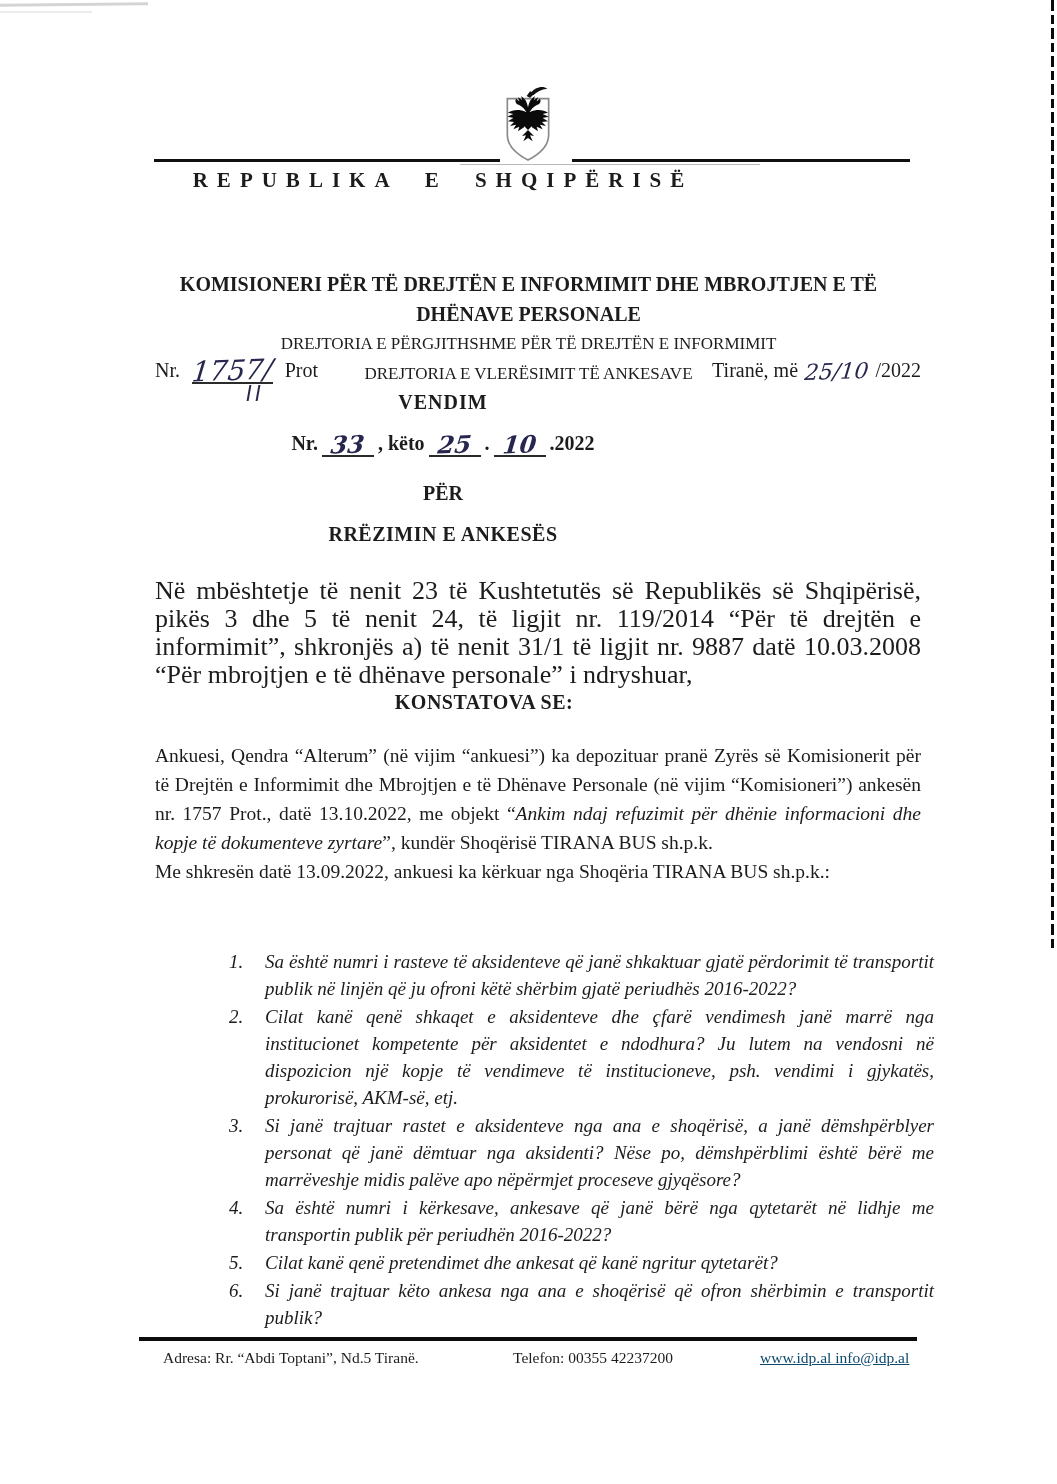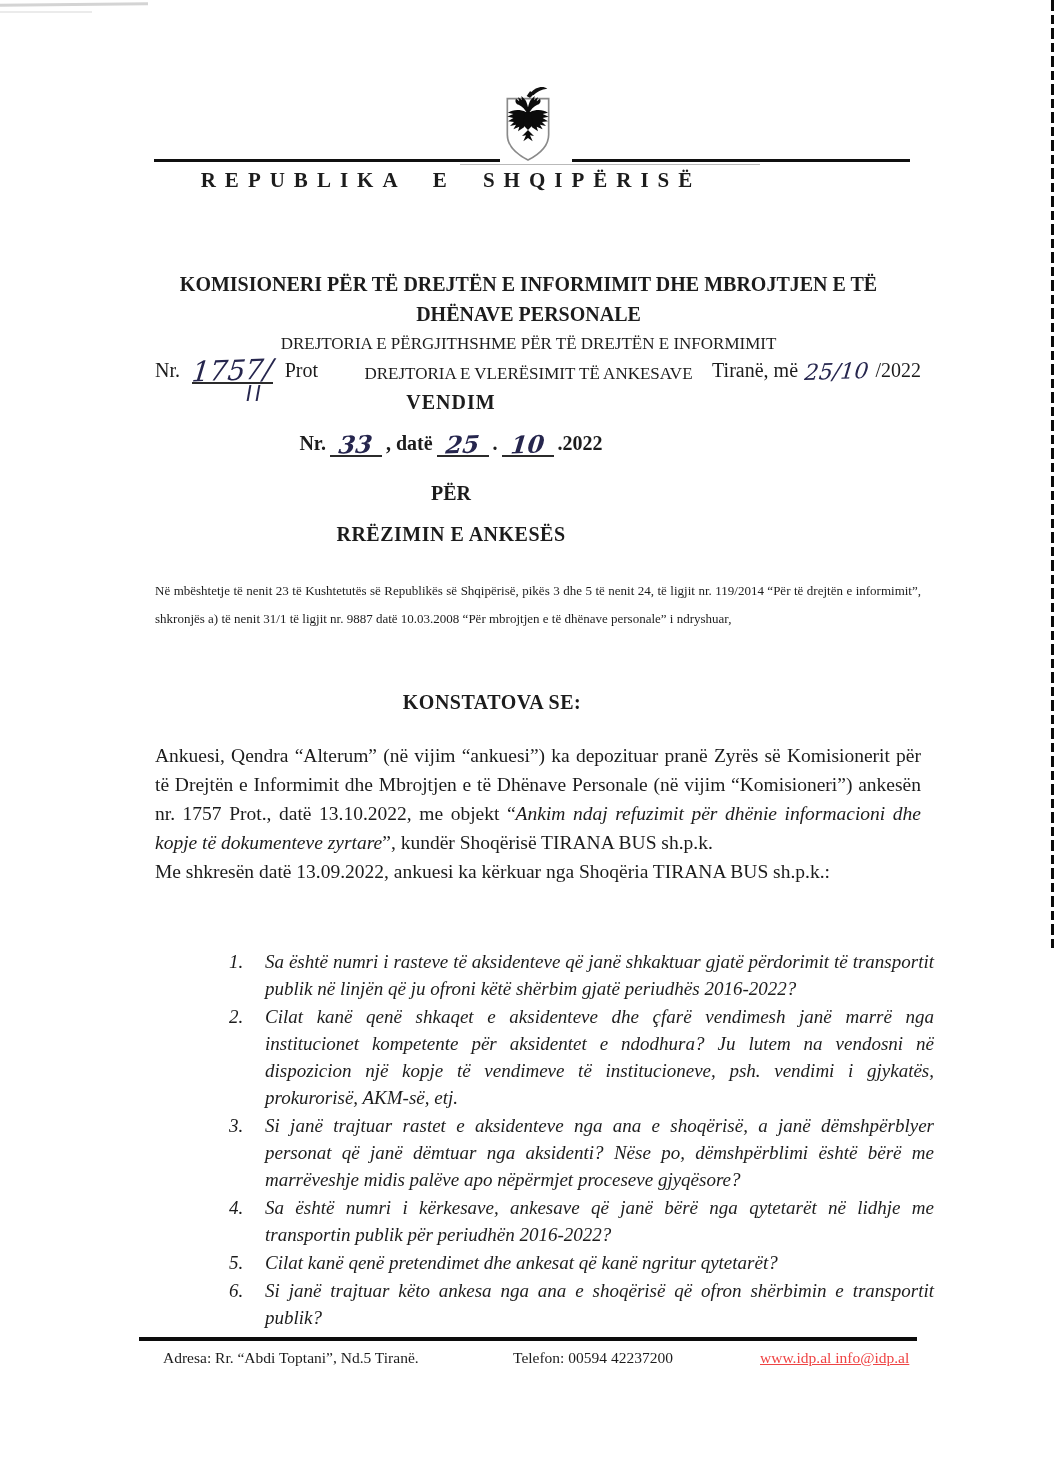--- a/index.html
+++ b/index.html
@@ -5,21 +5,21 @@
   html,body{margin:0;padding:0;background:#ffffff;}
   .page{
     position:relative;
     width:1057px;height:1484px;
     background:#ffffff;
     font-family:"Liberation Serif",serif;
     color:#1c1c1c;
     overflow:hidden;
   }
   .abs{position:absolute;}
-  .center{text-align:center;width:876px;left:13px;}
+  .center{text-align:center;width:876px;left:5px;}
 
   
   .artifact-top1{top:3px;left:0;width:148px;height:3px;background:#d4d4d4;transform:rotate(-.5deg);}
   .artifact-top2{top:11px;left:0;width:92px;height:2px;background:#ebebeb;}
   .edge-dash{top:0;left:1051px;width:3px;height:948px;
     background:repeating-linear-gradient(to bottom,#0a0a0a 0 11px,transparent 11px 15px,#0a0a0a 15px 24px,transparent 24px 28px);}
 
   
   .rule-left{top:159px;left:154px;width:346px;height:3px;background:#101010;}
   .rule-right{top:159px;left:572px;width:338px;height:3px;background:#101010;}
@@ -42,38 +42,38 @@
   .ink-tick{position:absolute;left:56px;bottom:-19px;width:7px;height:16px;
     border-left:2px solid #26264e;border-right:2px solid #26264e;transform:skewX(-10deg);}
 
   
   .vendim{top:391px;font-size:20px;font-weight:bold;letter-spacing:1px;}
   .decnr{top:430px;font-size:20px;font-weight:bold;}
   .per{top:482px;font-size:20px;font-weight:bold;}
   .subject{top:523px;font-size:20px;font-weight:bold;letter-spacing:.5px;}
 
   
-  .legal{top:577px;left:155px;width:766px;font-size:13px;line-height:28px;text-align:justify;}
+  .legal{top:577px;left:155px;width:766px;font-size:26px;line-height:28px;text-align:justify;}
   .konstatova{top:691px;font-size:20px;font-weight:bold;letter-spacing:.5px;margin-left:41px;}
   .mainpara{top:741px;left:155px;width:766px;font-size:19.5px;line-height:29px;}
   .p-just{text-align:justify;}
   .it{font-style:italic;}
 
   
   .questions{top:936px;left:215px;width:707px;font-size:19px;line-height:27px;font-style:italic;
     list-style:none;margin:12px;padding:0;counter-reset:q;}
   .questions li{counter-increment:q;position:relative;padding-left:38px;margin-bottom:1px;text-align:justify;}
   .questions li::before{content:counter(q) ".";position:absolute;left:2px;}
 
   
   .footer-rule{top:1337px;left:139px;width:778px;height:4px;background:#0c0c0c;}
   .foot{top:1349px;font-size:15.5px;}
   .foot-addr{left:155px;margin-left:8px;}
   .foot-tel{left:513px;}
-  .foot-web{left:760px;text-decoration:underline;color:#ef4444;text-align:right;}
+  .foot-web{left:760px;text-decoration:underline;color:#0c4a6e;text-align:right;}
 </style>
 </head>
 <body>
 
 <div class="page">
 
   <div class="abs artifact-top1"></div>
   <div class="abs artifact-top2"></div>
   <div class="abs edge-dash"></div>
 
@@ -115,21 +115,21 @@
     <span>
       <span>Tiranë, më</span>
       <span class="hw hw-date">25/10</span>
       <span>/2022</span>
     </span>
   </div>
 
   <div class="abs center vendim">VENDIM</div>
 
   <div class="abs center decnr">
-    <span>Nr.</span><span class="fill fill-dec"><span class="hw hw-dec">33</span></span><span>, datë</span><span class="fill fill-dec"><span class="hw hw-dec">25</span></span><span>.</span><span class="fill fill-dec"><span class="hw hw-dec">10</span></span><span>.2022</span>
+    <span>Nr.</span><span class="fill fill-dec"><span class="hw hw-dec">33</span></span><span>, këto</span><span class="fill fill-dec"><span class="hw hw-dec">25</span></span><span>.</span><span class="fill fill-dec"><span class="hw hw-dec">10</span></span><span>.2022</span>
   </div>
 
   <div class="abs center per">PËR</div>
   <div class="abs center subject">RRËZIMIN E ANKESËS</div>
 
   <div class="abs legal">Në mbështetje të nenit 23 të Kushtetutës së Republikës së Shqipërisë, pikës 3 dhe 5 të nenit 24, të ligjit nr. 119/2014 “Për të drejtën e informimit”, shkronjës a) të nenit 31/1 të ligjit nr. 9887 datë 10.03.2008 “Për mbrojtjen e të dhënave personale” i ndryshuar,</div>
 
   <div class="abs center konstatova">KONSTATOVA SE:</div>
 
   <div class="abs mainpara">
@@ -141,16 +141,16 @@
       <li>Sa është numri i rasteve të aksidenteve që janë shkaktuar gjatë përdorimit të transportit publik në linjën që ju ofroni këtë shërbim gjatë periudhës 2016-2022?</li>
       <li>Cilat kanë qenë shkaqet e aksidenteve dhe çfarë vendimesh janë marrë nga institucionet kompetente për aksidentet e ndodhura? Ju lutem na vendosni në dispozicion një kopje të vendimeve të institucioneve, psh. vendimi i gjykatës, prokurorisë, AKM-së, etj.</li>
       <li>Si janë trajtuar rastet e aksidenteve nga ana e shoqërisë, a janë dëmshpërblyer personat që janë dëmtuar nga aksidenti? Nëse po, dëmshpërblimi është bërë me marrëveshje midis palëve apo nëpërmjet proceseve gjyqësore?</li>
       <li>Sa është numri i kërkesave, ankesave që janë bërë nga qytetarët në lidhje me transportin publik për periudhën 2016-2022?</li>
       <li>Cilat kanë qenë pretendimet dhe ankesat që kanë ngritur qytetarët?</li>
       <li>Si janë trajtuar këto ankesa nga ana e shoqërisë që ofron shërbimin e transportit publik?</li>
     </ol>
 
   <div class="abs footer-rule"></div>
   <div class="abs foot foot-addr">Adresa: Rr. “Abdi Toptani”, Nd.5 Tiranë.</div>
-  <div class="abs foot foot-tel">Telefon: 00594 42237200</div>
+  <div class="abs foot foot-tel">Telefon: 00355 42237200</div>
   <div class="abs foot foot-web">www.idp.al info@idp.al</div>
 
 </div>
 
 </body></html>

